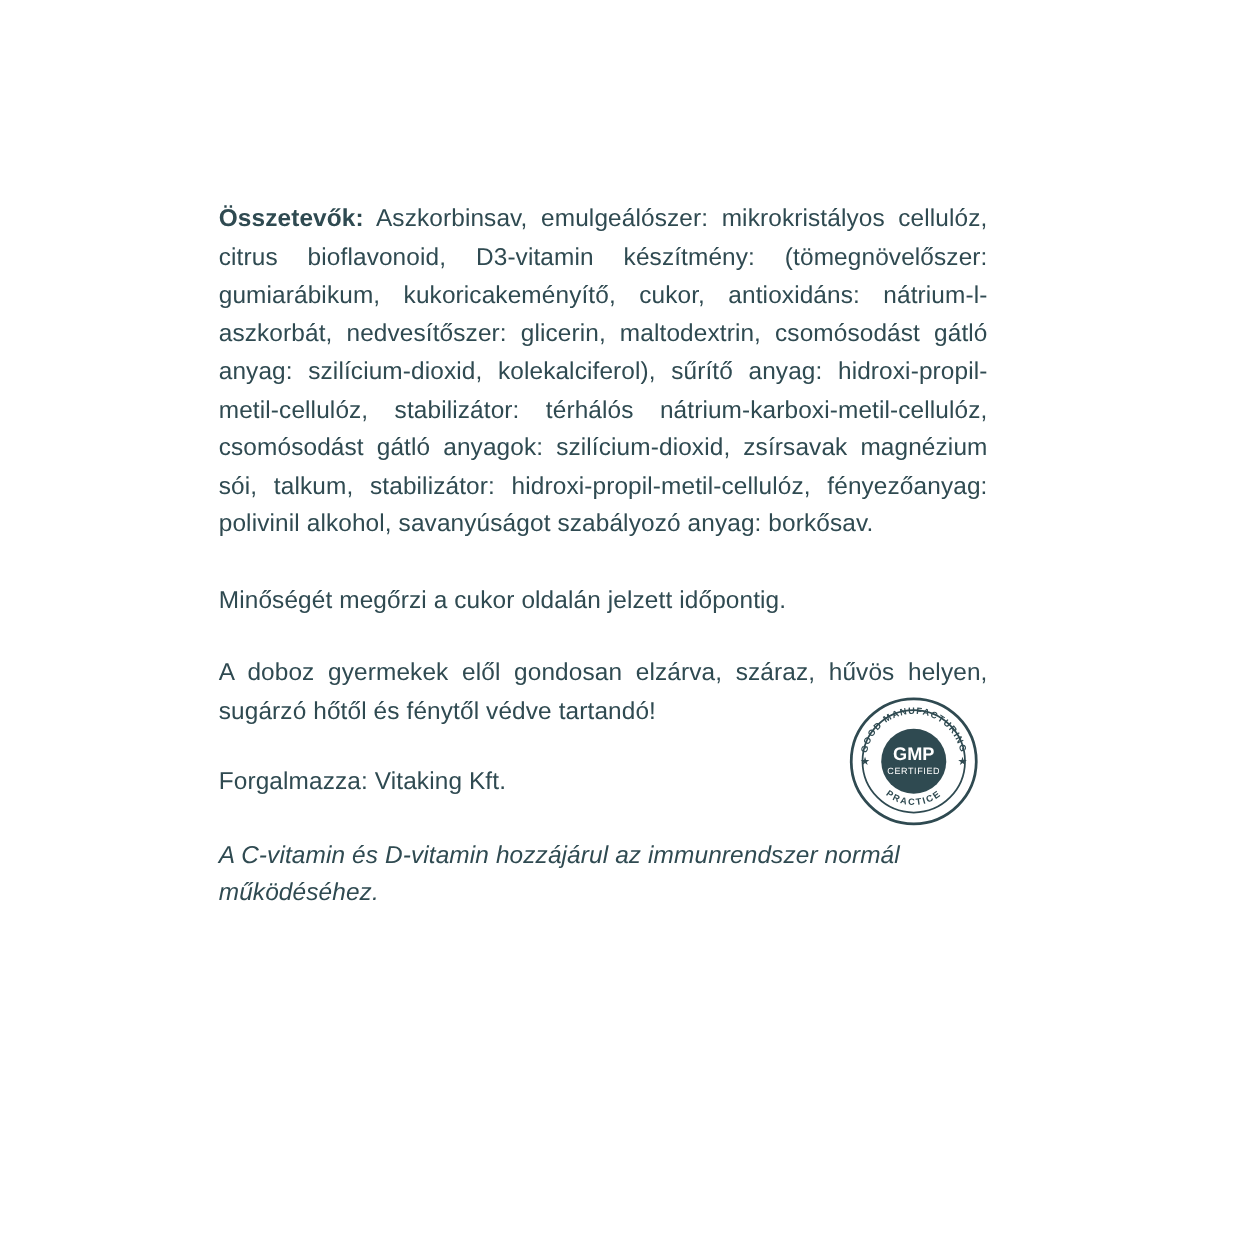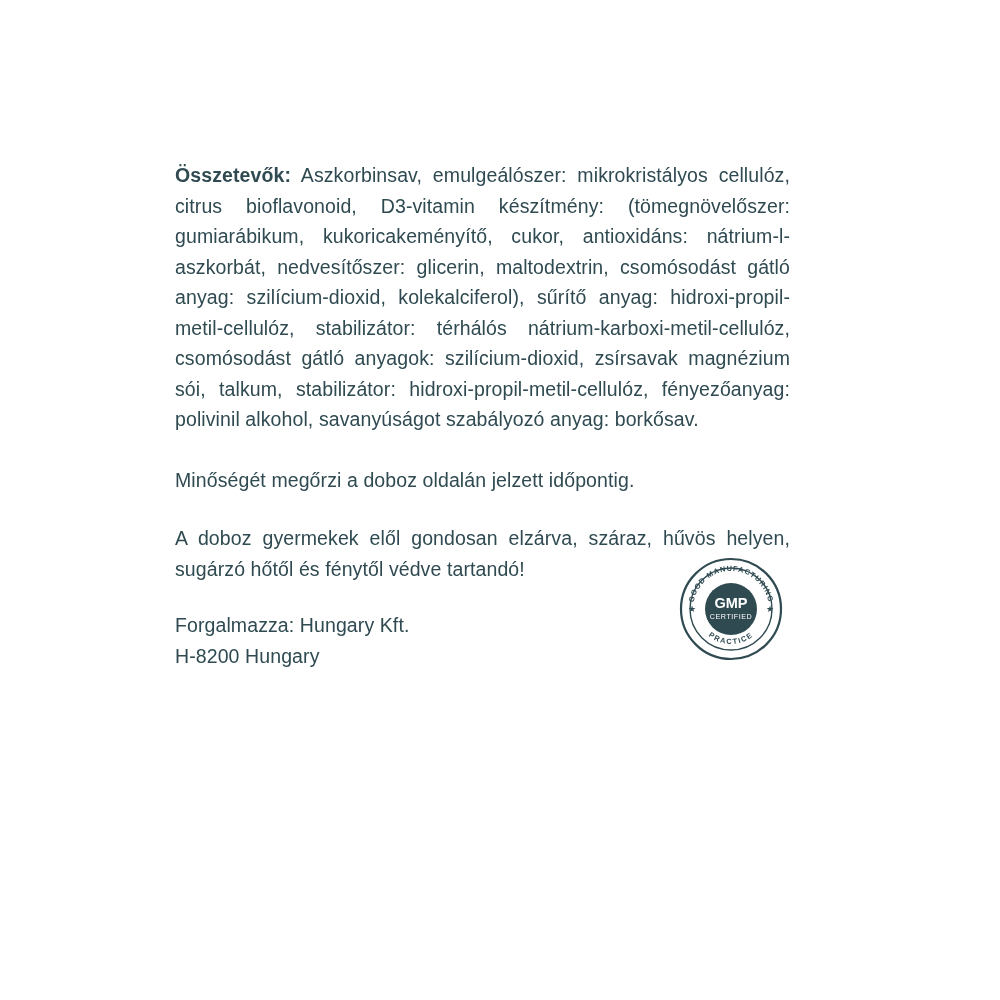--- a/index.html
+++ b/index.html
@@ -69,33 +69,33 @@
 <body>
 
 <div class="page">
 
   <div class="label-block">
 
     <p class="para"><span class="bold">Összetevők:</span><span> Aszkorbinsav, emulgeálószer: mikrokristályos cellulóz, citrus bioflavonoid, D3-vitamin készítmény: (tömegnövelőszer: gumiarábikum, kukoricakeményítő, cukor, antioxidáns: nátrium-l-aszkorbát, nedvesítőszer: glicerin, maltodextrin, csomósodást gátló anyag: szilícium-dioxid, kolekalciferol), sűrítő anyag: hidroxi-propil-metil-cellulóz, stabilizátor: térhálós nátrium-karboxi-metil-cellulóz, csomósodást gátló anyagok: szilícium-dioxid, zsírsavak magnézium sói, talkum, stabilizátor: hidroxi-propil-metil-cellulóz, fényezőanyag: polivinil alkohol, savanyúságot szabályozó anyag: borkősav.</span></p>
 
     <div class="gap-lg"></div>
 
-    <p class="para no-justify">Minőségét megőrzi a doboz oldalán jelzett időpontig.</p>
+    <p class="para no-justify">Minőségét megőrzi a cukor oldalán jelzett időpontig.</p>
 
     <div class="gap-md"></div>
 
     <p class="para">A doboz gyermekek elől gondosan elzárva, száraz, hűvös helyen, sugárzó hőtől és fénytől védve tartandó!</p>
 
     <div class="gap-sm"></div>
 
-    <p class="para no-justify">Forgalmazza: Hungary Kft.</p>
-    <p class="para no-justify">H-8200 Hungary</p>
+    <p class="para no-justify">Forgalmazza: Vitaking Kft.</p>
 
     <div class="gap-md"></div>
 
+    <p class="para no-justify italic">A C-vitamin és D-vitamin hozzájárul az immunrendszer normál működéséhez.</p>
 
   </div>
 
   <div class="gmp-seal">
     <svg width="110" height="110" viewBox="0 0 110 110" xmlns="http://www.w3.org/2000/svg">
       <defs>
         <path id="topArc" d="M 17,55 A 38,38 0 0 1 93,55" fill="none"></path>
         <path id="bottomArc" d="M 20,55 A 35,35 0 0 0 90,55" fill="none"></path>
       </defs>
       <circle cx="55" cy="55" r="50" fill="none" stroke="#2f4a51" stroke-width="2.2"></circle>

